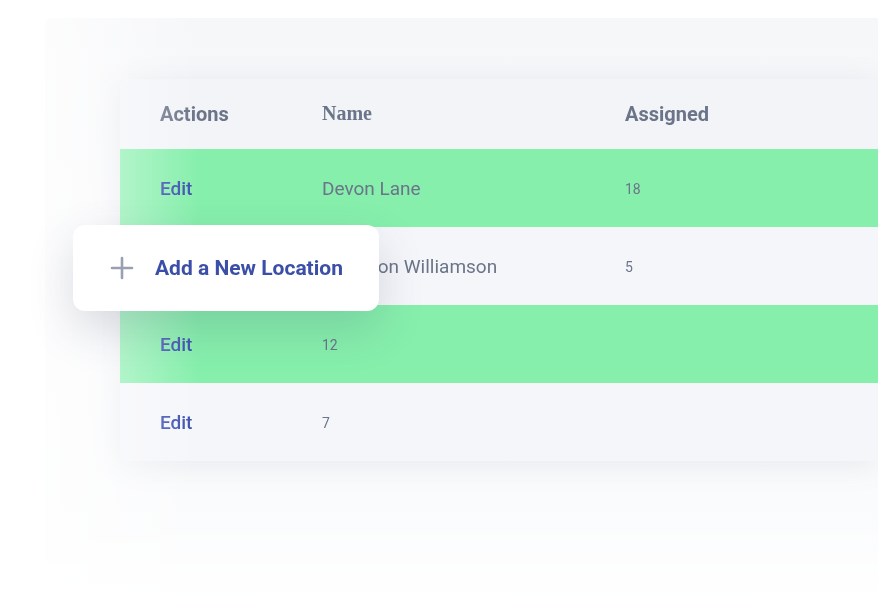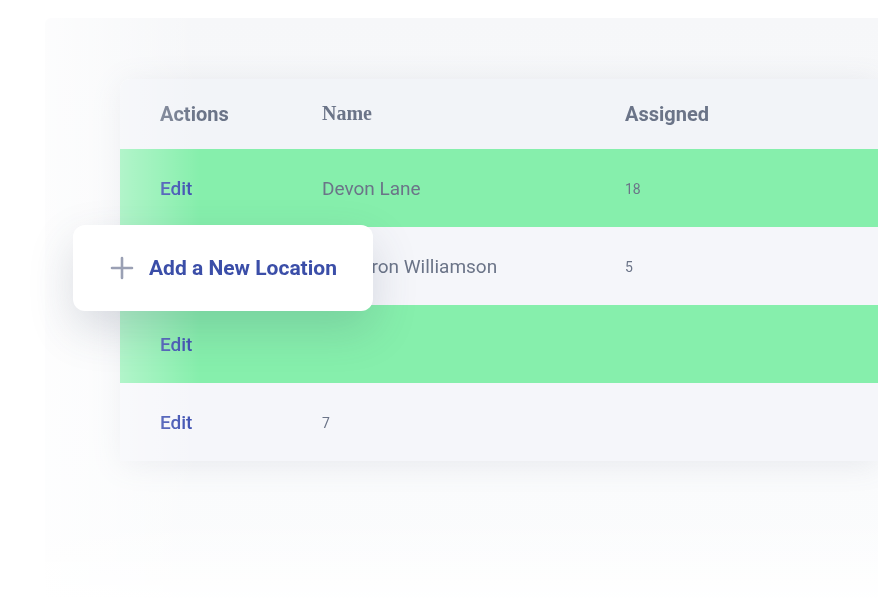--- a/index.html
+++ b/index.html
@@ -99,21 +99,21 @@
     .floating-button {
       position: absolute;
       top: 225px;
       left: 73px;
       background: #ffffff;
       border-radius: 12px;
       box-shadow: 0 18px 45px rgba(60, 70, 100, 0.18);
       padding: 30px 36px;
       display: flex;
       align-items: center;
-      gap: 14px;
+      gap: 20px;
       cursor: pointer;
     }
     .plus-icon {
       width: 26px;
       height: 26px;
       flex-shrink: 0;
     }
     .plus-icon svg {
       display: block;
     }
@@ -158,20 +158,21 @@
       <div class="cell-name"><span class="name-text">Devon Lane</span></div>
       <div class="cell-assigned"><span class="assigned-text">18</span></div>
     </div>
     <div class="row row-odd">
       <div class="cell-action"><span class="edit-link">Edit</span></div>
       <div class="cell-name"><span class="name-text">Cameron Williamson</span></div>
       <div class="cell-assigned"><span class="assigned-text">5</span></div>
     </div>
     <div class="row row-even">
       <div class="cell-action"><span class="edit-link">Edit</span></div>
+      <div class="cell-assigned"><span class="assigned-text">12</span></div>
     </div>
     <div class="row row-odd">
       <div class="cell-action"><span class="edit-link">Edit</span></div>
       <div class="cell-assigned"><span class="assigned-text">7</span></div>
     </div>
   </div>
 </div>
 
 <div class="left-vignette"></div>
 <div class="bottom-vignette"></div>

